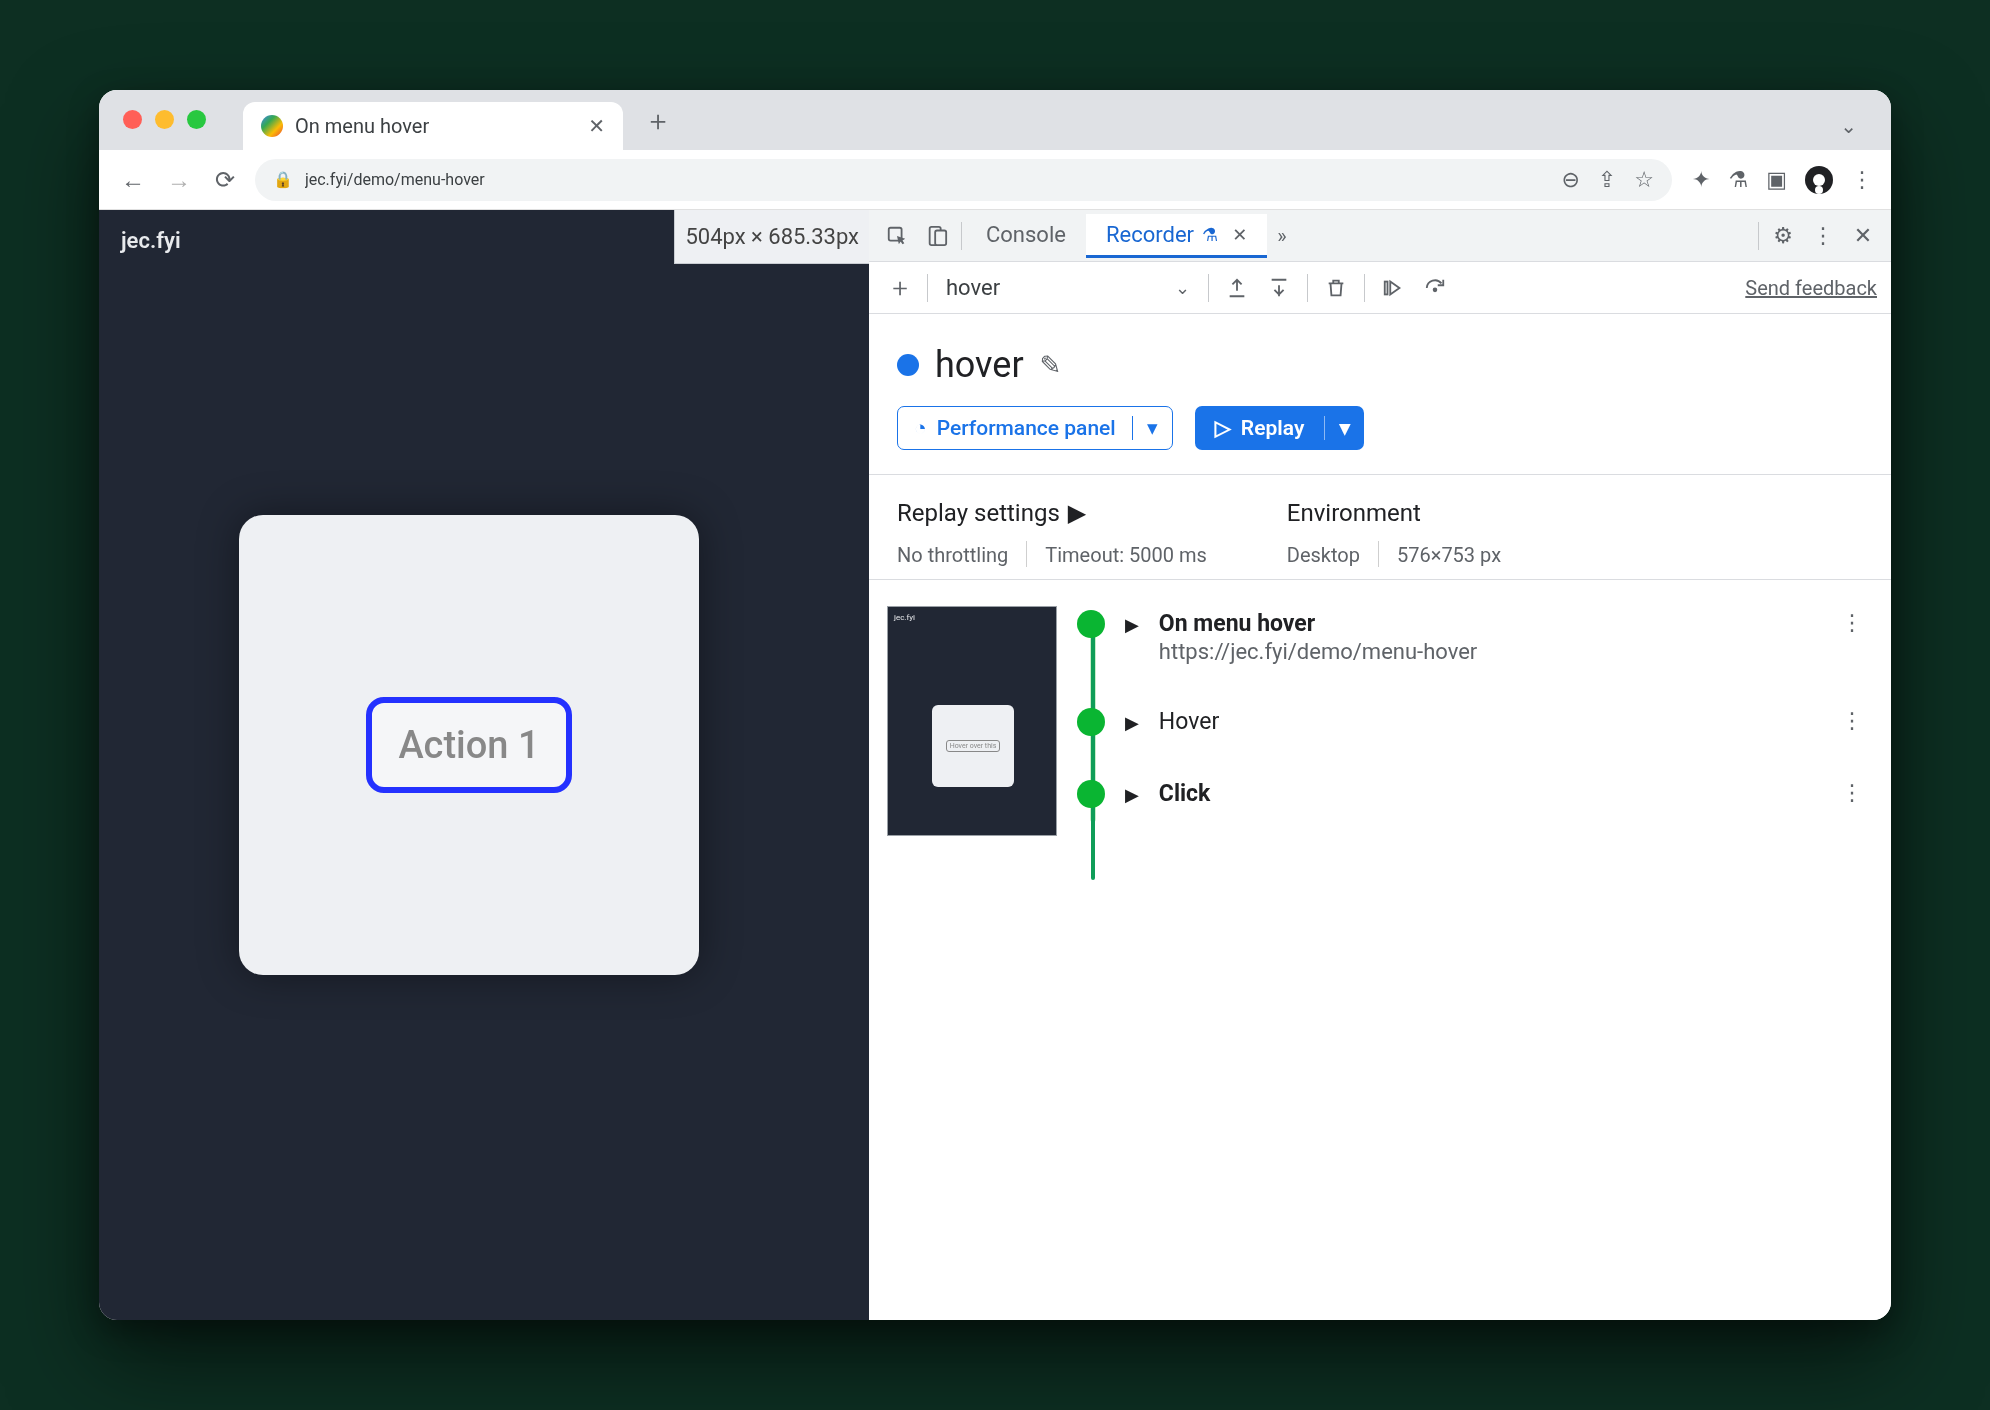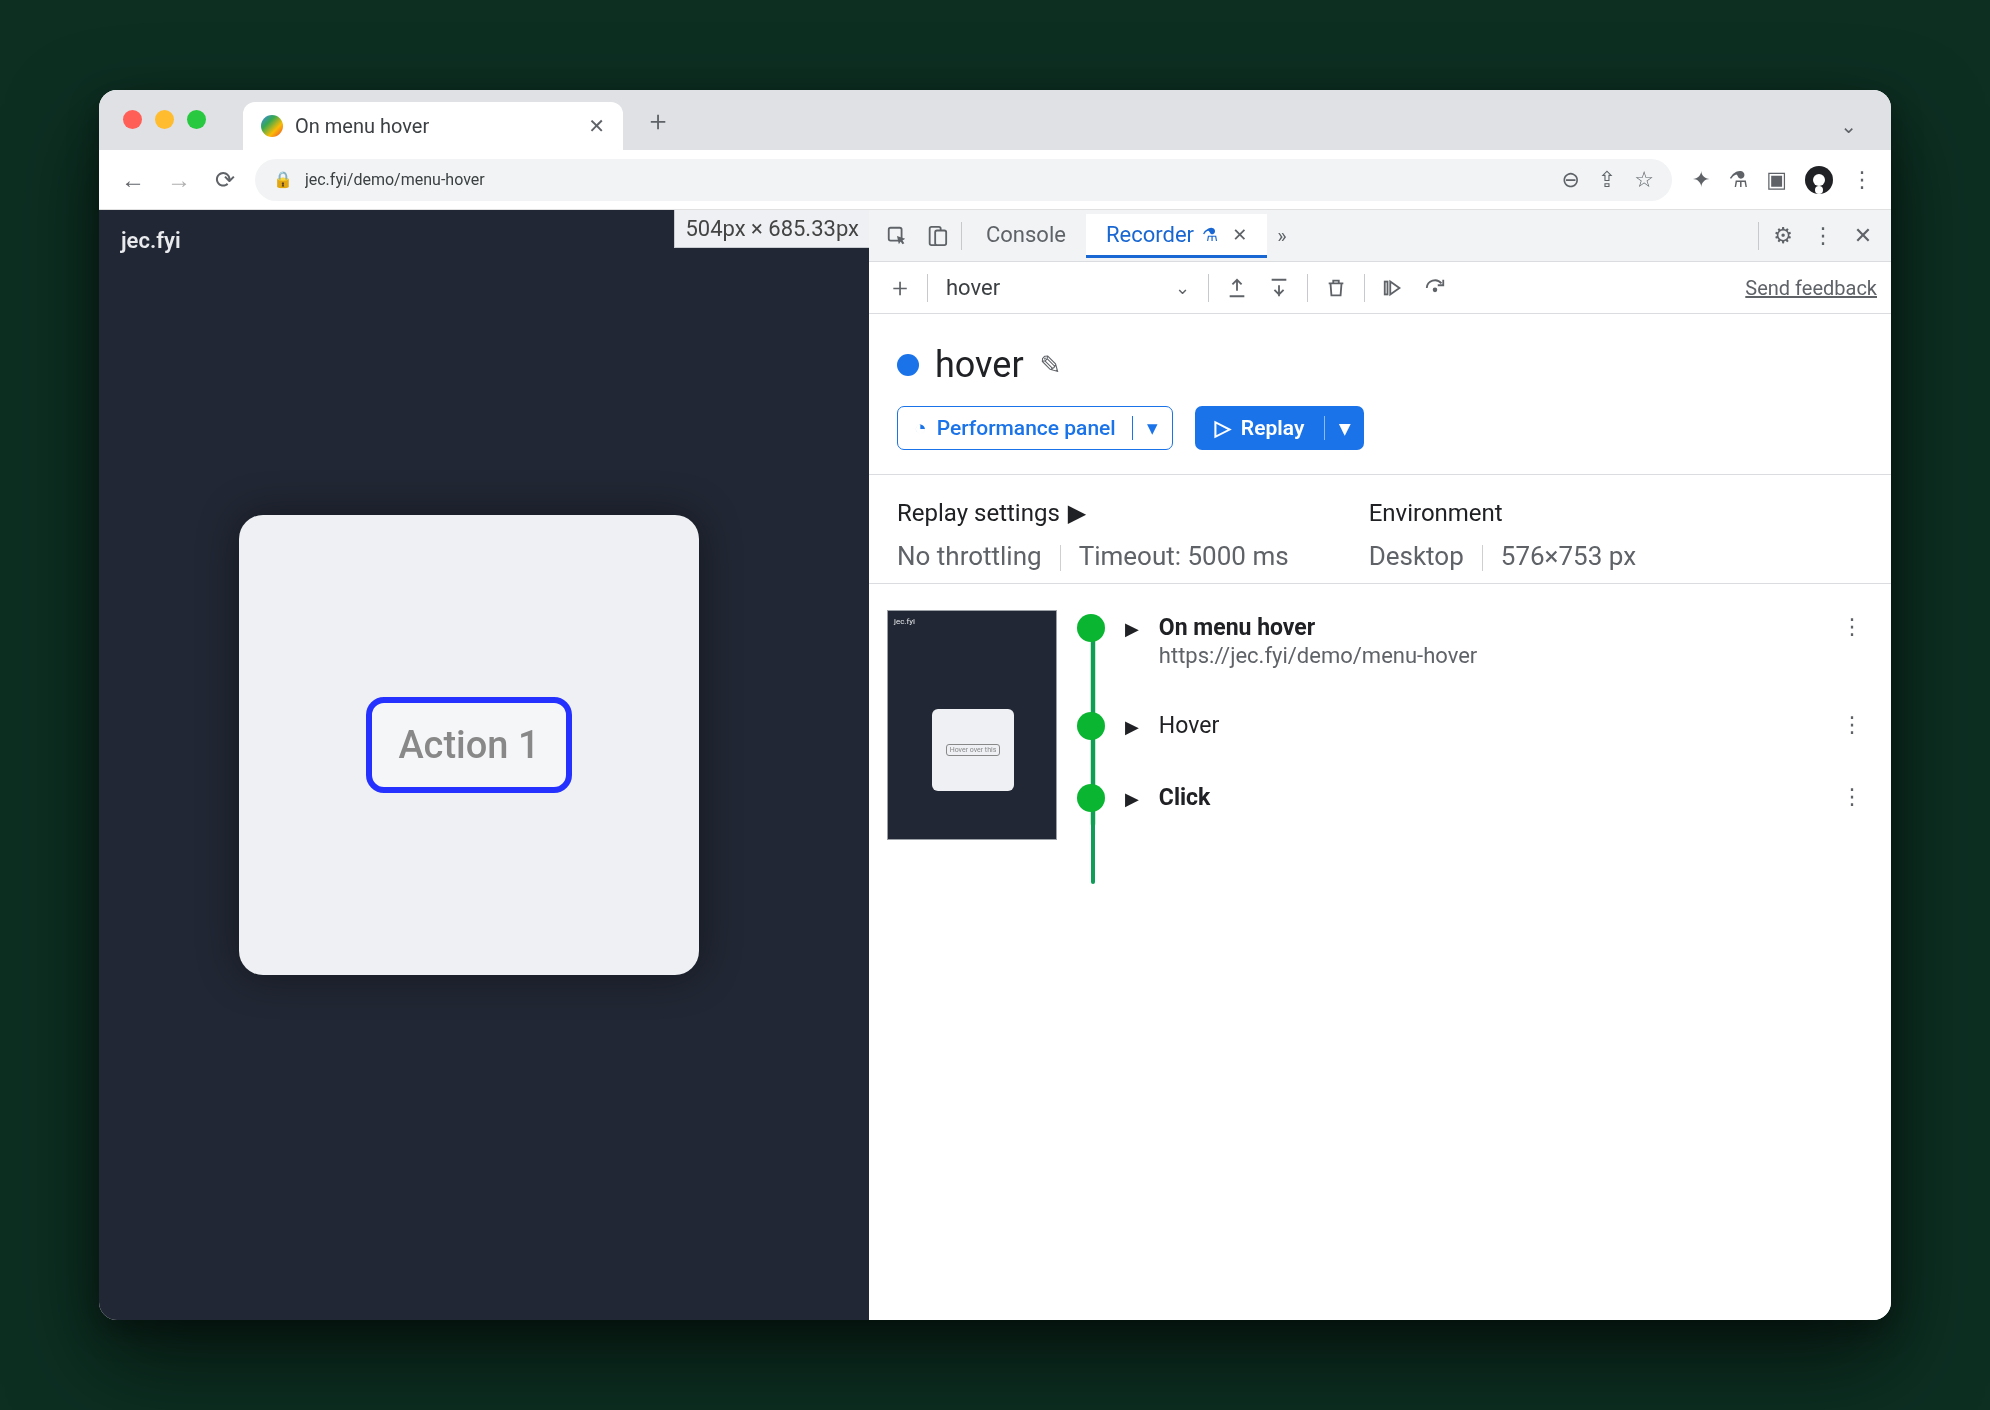--- a/index.html
+++ b/index.html
@@ -48,21 +48,21 @@
   .avatar-circle { width:28px; height:28px; background:#202124; border-radius:50%; display:inline-flex; align-items:center; justify-content:center;}
   .avatar-circle::after { content:""; width:12px; height:12px; background:#fff; border-radius:50%; box-shadow: 0 10px 0 -2px #fff;}
 
   
   .content { flex:1; display:flex; min-height:0; }
   .viewport {
     width:770px; background:#212734; position:relative; overflow:hidden;
   }
   .viewport-header { position:absolute; top:18px; left:22px; color:#e8eaed; font-size:22px; font-weight:600;}
   .ruler-badge {
-    position:absolute; top:0; right:0; background:#eef0f3; color:#444; font-size:22px; padding:6px 10px;
+    position:absolute; top:0; right:0; background:#eef0f3; color:#444; font-size:22px; padding:14px 10px;
     border:1px solid #c9cdd2; border-top:none; border-right:none;
   }
   .card {
     position:absolute; left:140px; top:305px; width:460px; height:460px; background:#eef0f3;
     border-radius:24px; box-shadow: 0 0 40px rgba(0,0,0,.4);
     display:flex; align-items:center; justify-content:center;
   }
   .action-btn {
     border:6px solid #2431ff; border-radius:18px; padding:20px 26px; color:#888; font-size:38px; font-weight:500;
     background:rgba(255,255,255,0.4);
@@ -102,21 +102,21 @@
   .btn-outline .main { padding:0 16px; display:flex; align-items:center; gap:10px;}
   .btn-outline .dd { border-left:1px solid var(--blue); width:40px; display:flex; align-items:center; justify-content:center;}
   .btn-fill { display:flex; align-items:center; background:var(--blue); color:#fff; border-radius:7px; overflow:hidden; height:44px; font-size:21px; font-weight:600;}
   .btn-fill .main { padding:0 20px; display:flex; align-items:center; gap:10px;}
   .btn-fill .dd { border-left:1px solid rgba(255,255,255,.5); width:40px; display:flex; align-items:center; justify-content:center;}
 
   .hr { height:1px; background:var(--panel-border);}
   .settings-row { display:flex; padding:24px 28px 12px 28px; gap:80px;}
   .settings-col { }
   .settings-title { font-size:24px; color:#202124; font-weight:400; display:flex; align-items:center; gap:8px; margin-bottom:14px;text-align:right;}
-  .settings-vals { font-size:26px; color:#5f6368; display:flex; gap:18px; align-items:flex-end;}
+  .settings-vals { font-size:20px; color:#5f6368; display:flex; gap:18px; align-items:flex-end;}
   .settings-vals .vdiv { width:1px; height:26px; background:#cfcfcf;}
 
   
   .steps-area { display:flex; gap:20px; padding:26px 18px; }
   .thumb { width:170px; height:230px; border:1px solid #9aa0a6; background:#212734; position:relative; flex-shrink:0;}
   .thumb .mini-card { position:absolute; left:44px; top:98px; width:82px; height:82px; background:#eef0f3; border-radius:6px; display:flex; align-items:center; justify-content:center;}
   .thumb .mini-txt { font-size:7px; color:#888; border:1px solid #888; border-radius:3px; padding:1px 3px;}
   .thumb .mini-head { position:absolute; top:6px; left:6px; color:#e8eaed; font-size:8px;}
 
   .timeline { flex:1; position:relative;}

